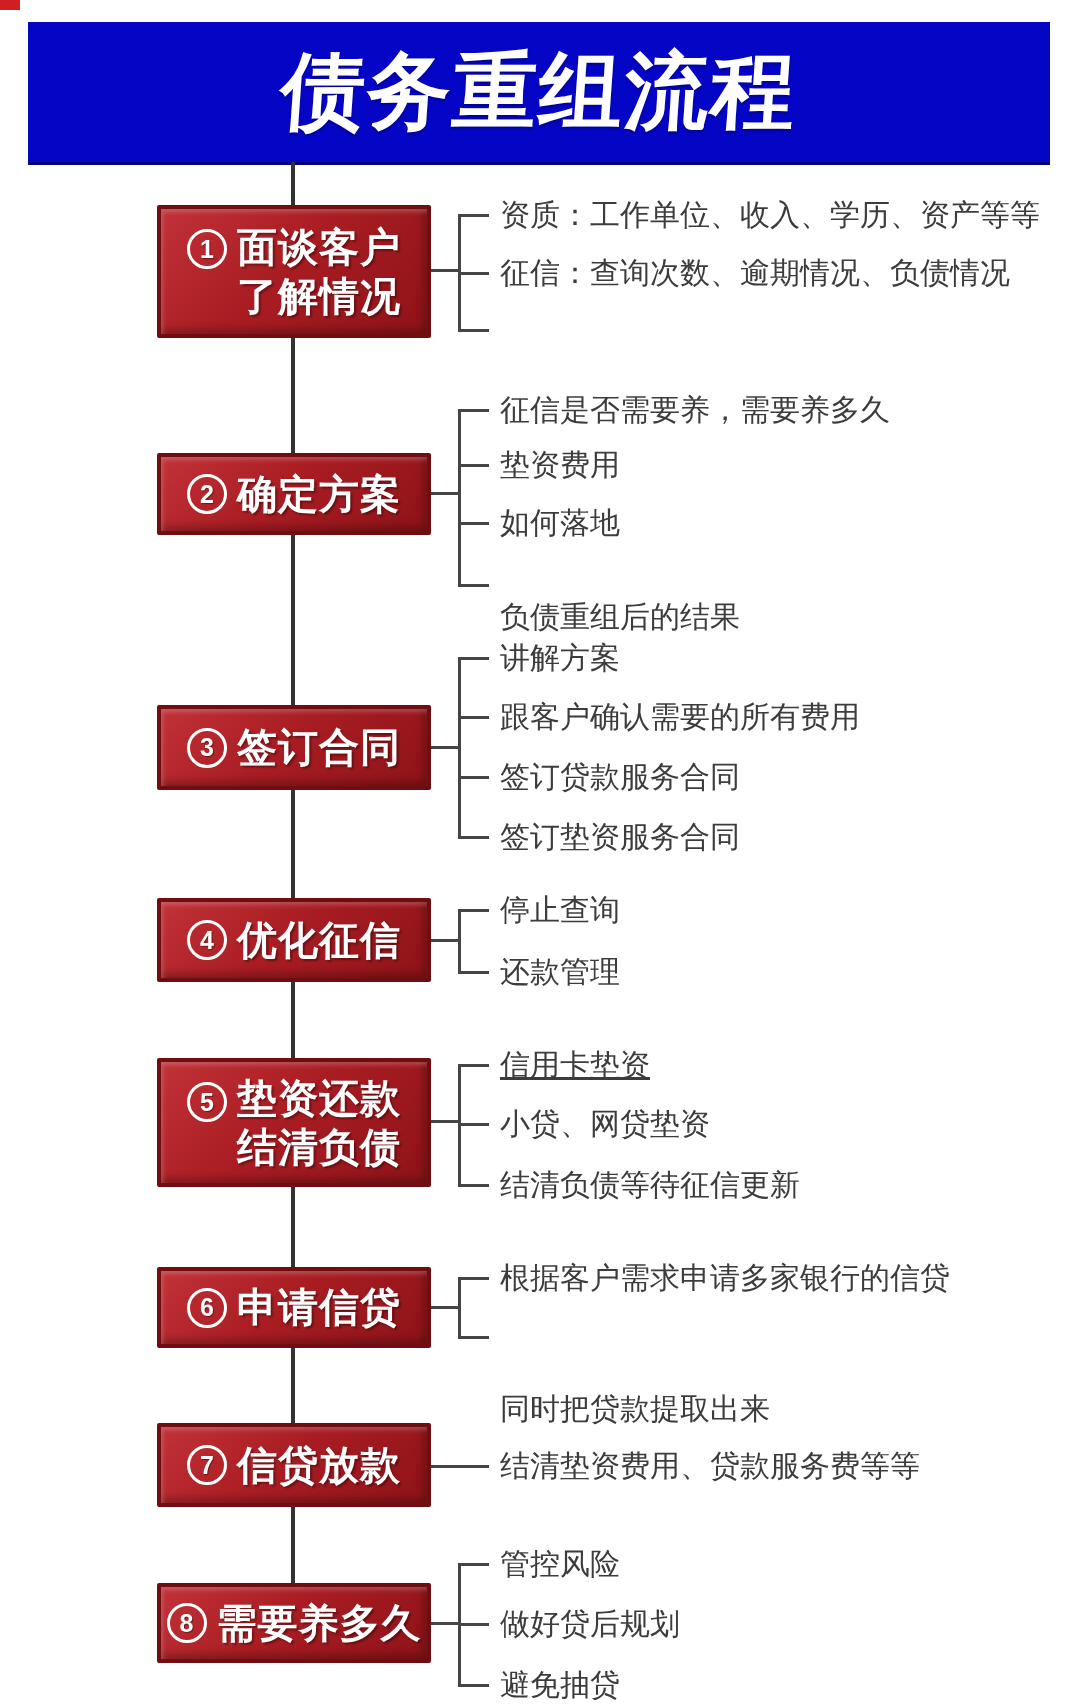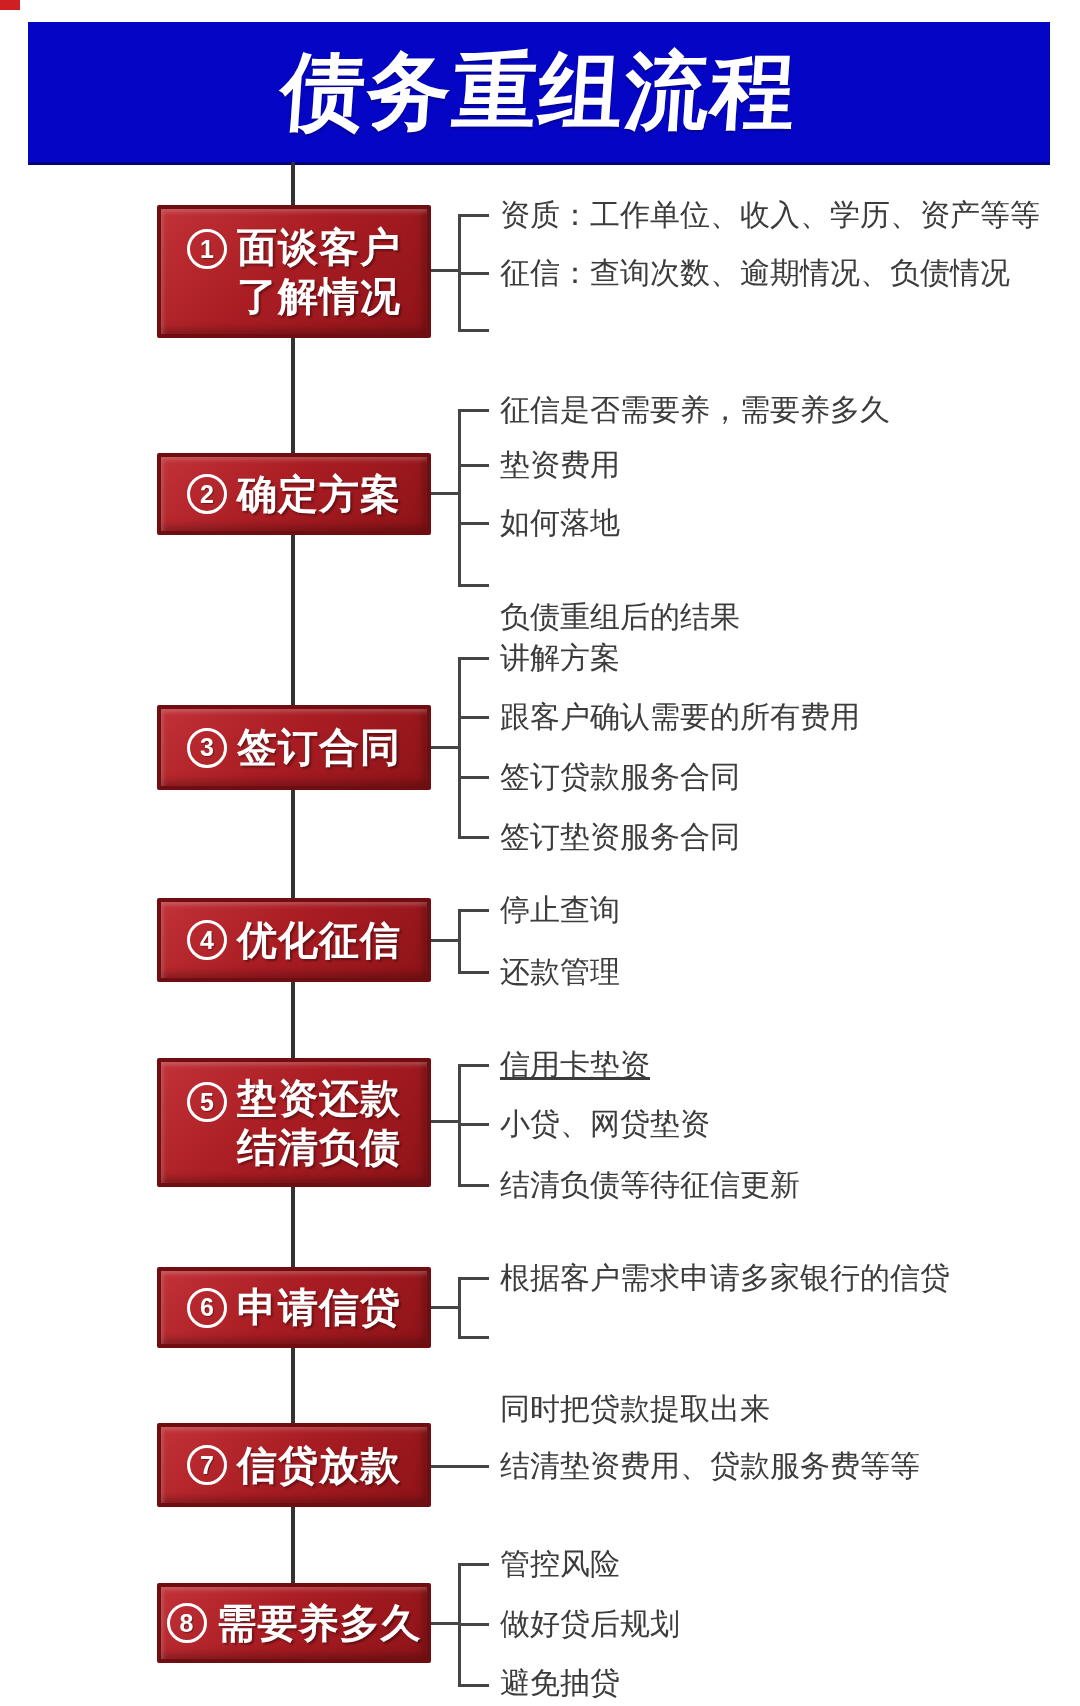--- a/index.html
+++ b/index.html
@@ -171,15 +171,15 @@
       </span>
     <div class="lbl">需要养多久</div>
   </div>
   <div class="hline" style="left:431px;top:1622px;width:30px;"></div>
   <div class="vline" style="left:458px;top:1563px;height:123px;"></div>
   <div class="hline" style="left:458px;top:1563px;width:31px;"></div>
   <div class="hline" style="left:458px;top:1623px;width:31px;"></div>
   <div class="hline" style="left:458px;top:1684px;width:31px;"></div>
   <div class="item" style="top:1544px;">管控风险</div>
   <div class="item" style="top:1604px;">做好贷后规划</div>
-  <div class="item" style="top:1665px;font-family:Liberation Mono, monospace;">避免抽贷</div>
+  <div class="item" style="top:1665px;">避免抽贷</div>
 
 </div>
 
 </body></html>

